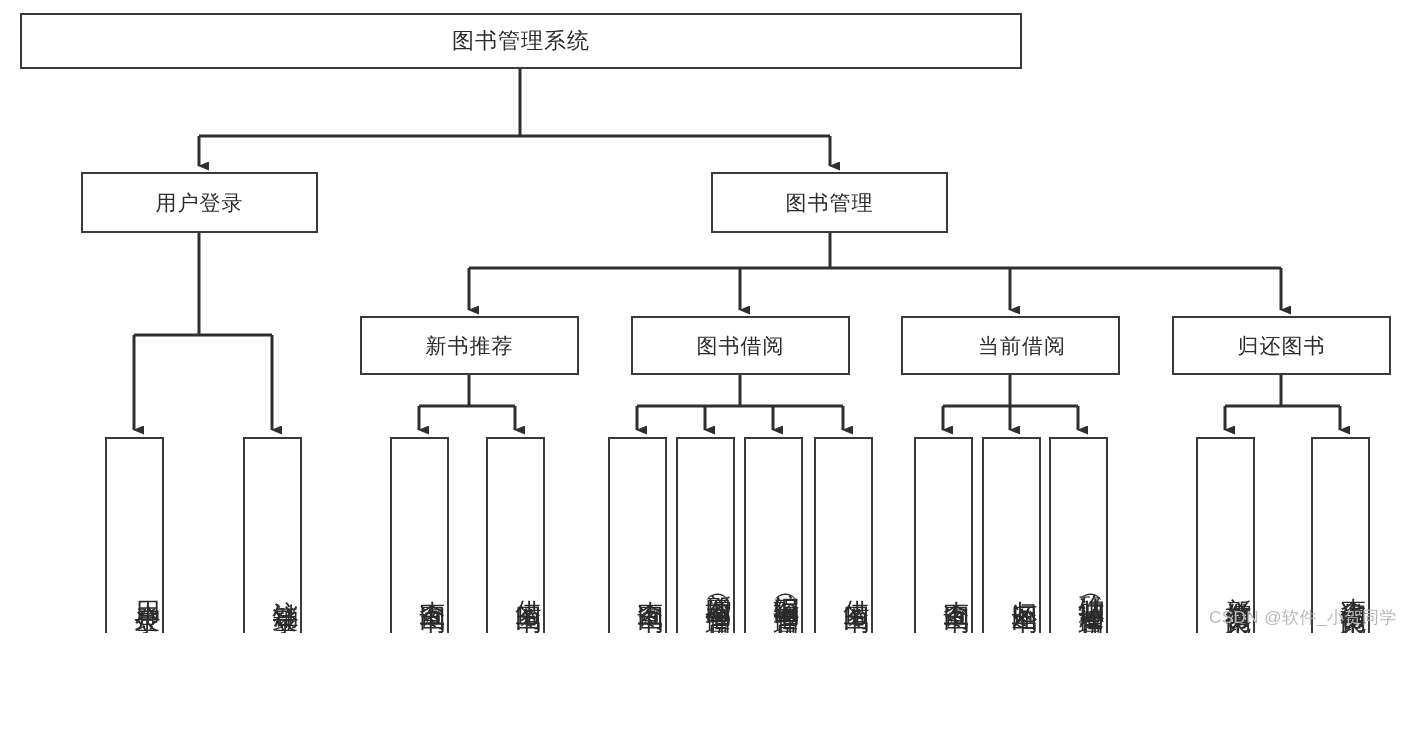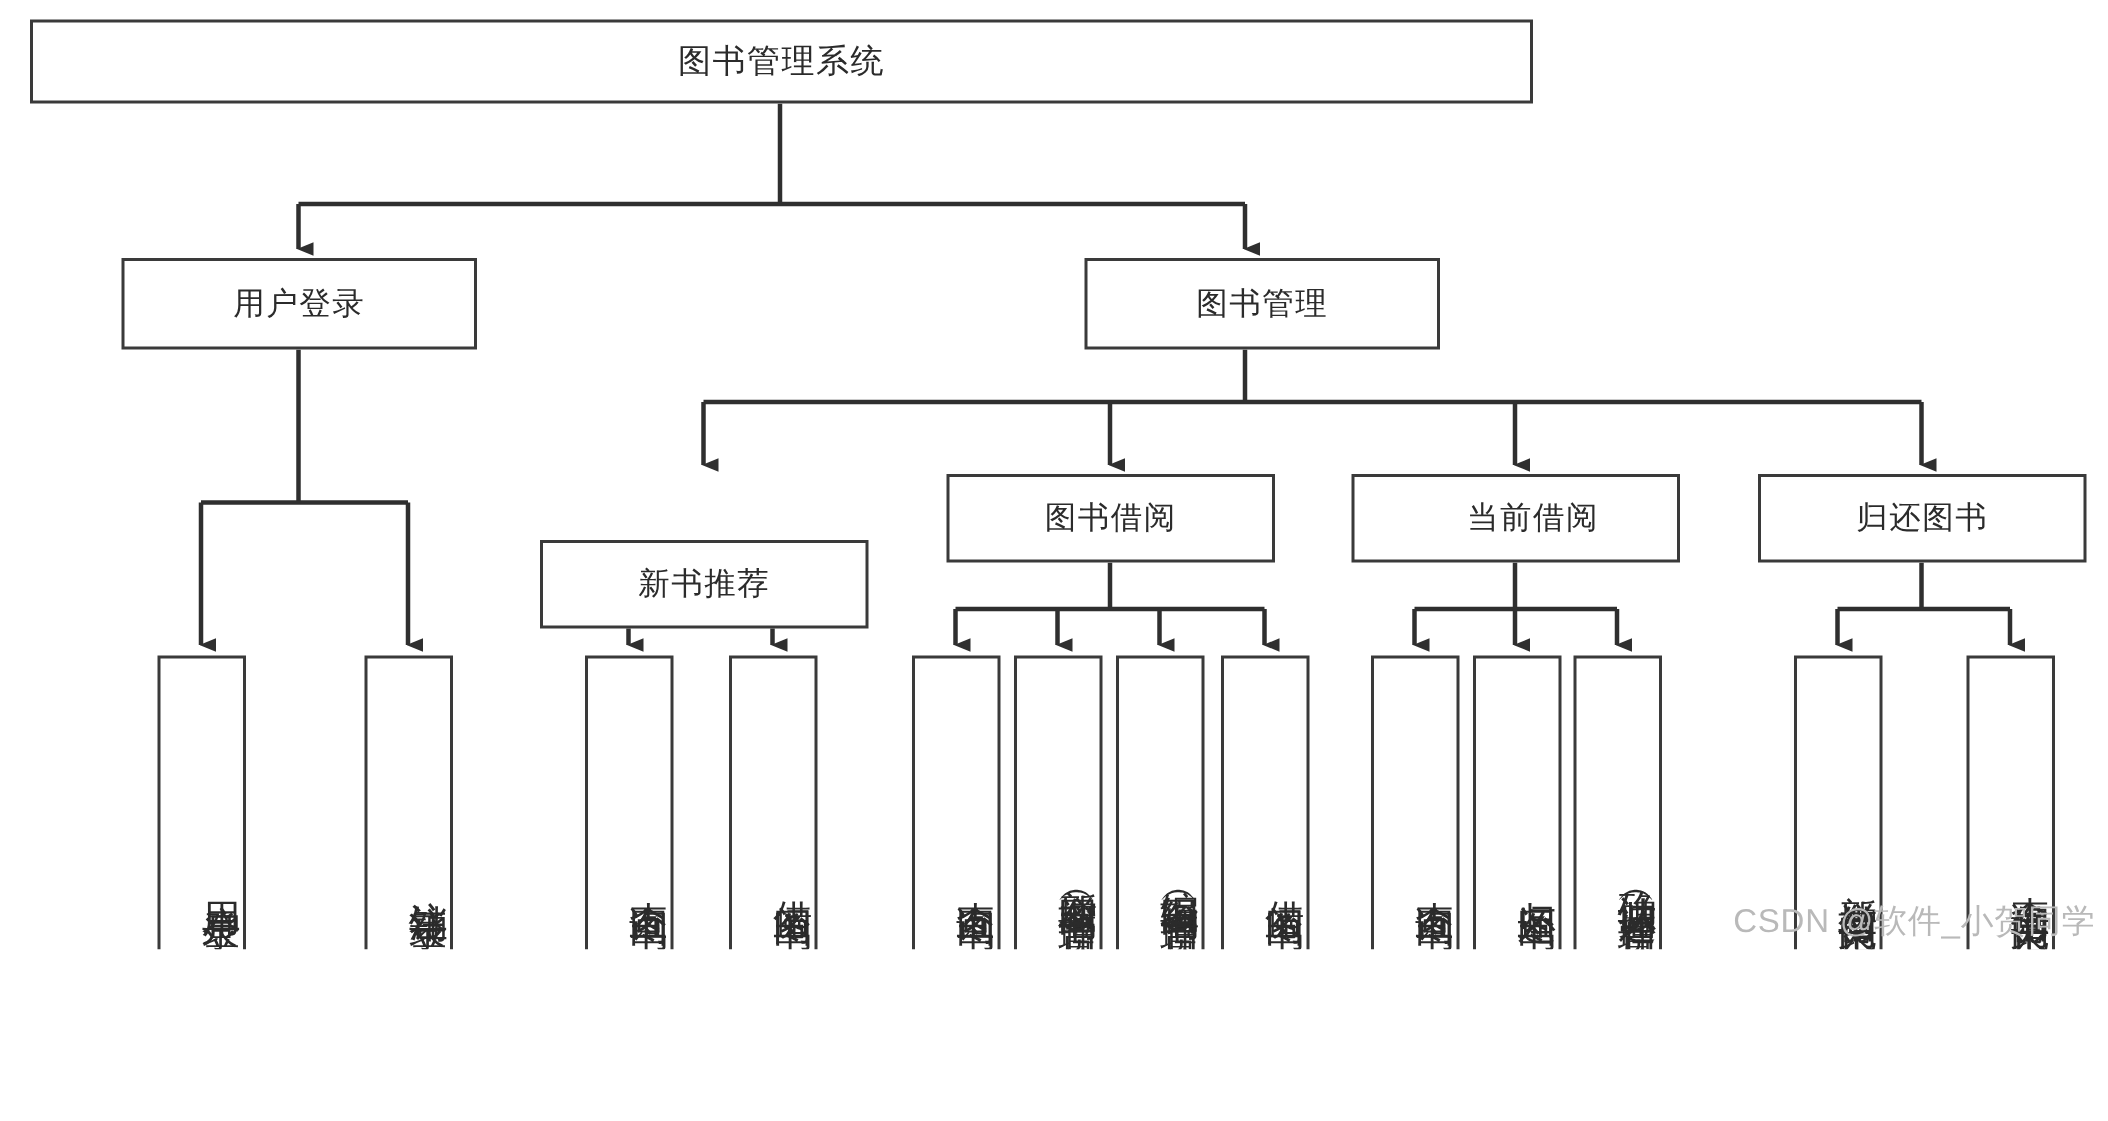--- a/index.html
+++ b/index.html
@@ -59,21 +59,21 @@
   }
   .node.v .vtext {
     writing-mode: vertical-rl;
     text-orientation: upright;
     display: block;
   }
   .watermark {
     position: absolute;
     right: 8px;
     bottom: 4px;
-    font-size: 22px;
+    font-size: 17px;
     color: #b9b9b9;
     letter-spacing: 0.5px;
     white-space: nowrap;
     user-select: none;
   }
 </style>
 </head>
 <body>
 
 <div id="canvas">
@@ -129,25 +129,25 @@
   </svg>
 
   <div class="node h root" style="left:20px; top:13px; width:1002px; height:56px;">
     <span>图书管理系统</span>
   </div>
 
   <div class="node h" style="left:81px; top:172px; width:237px; height:61px;">
     <span>用户登录</span>
   </div>
 
-  <div class="node h" style="left:711px; top:172px; width:237px; height:61px;margin-left:12px;">
+  <div class="node h" style="left:711px; top:172px; width:237px; height:61px;">
     <span>图书管理</span>
   </div>
 
-  <div class="node h" style="left:360px; top:316px; width:219px; height:59px;margin-top:44px;">
+  <div class="node h" style="left:360px; top:316px; width:219px; height:59px;">
     <span>新书推荐</span>
   </div>
 
   <div class="node h" style="left:631px; top:316px; width:219px; height:59px;">
     <span>图书借阅</span>
   </div>
 
   <div class="node h" style="left:901px; top:316px; width:219px; height:59px;padding-left:23px;">
     <span>当前借阅</span>
   </div>

